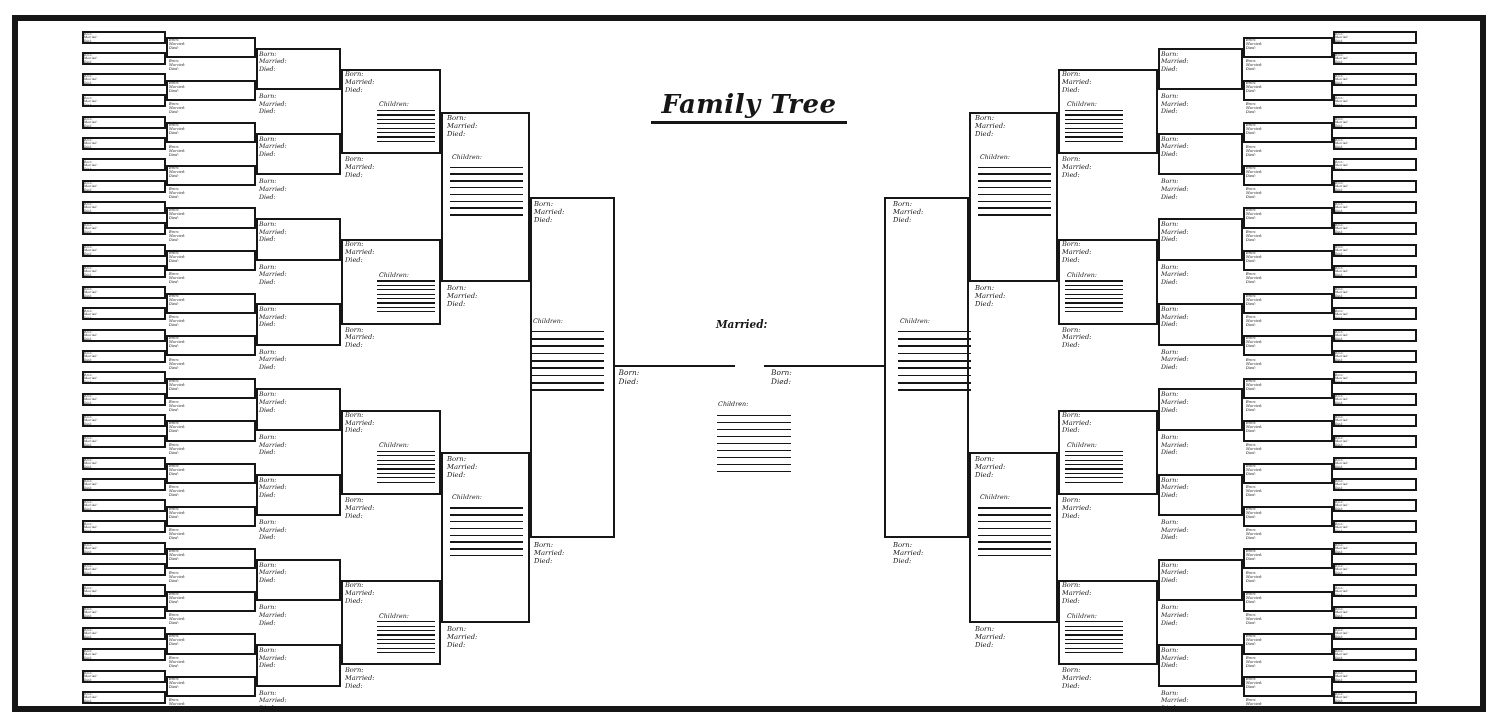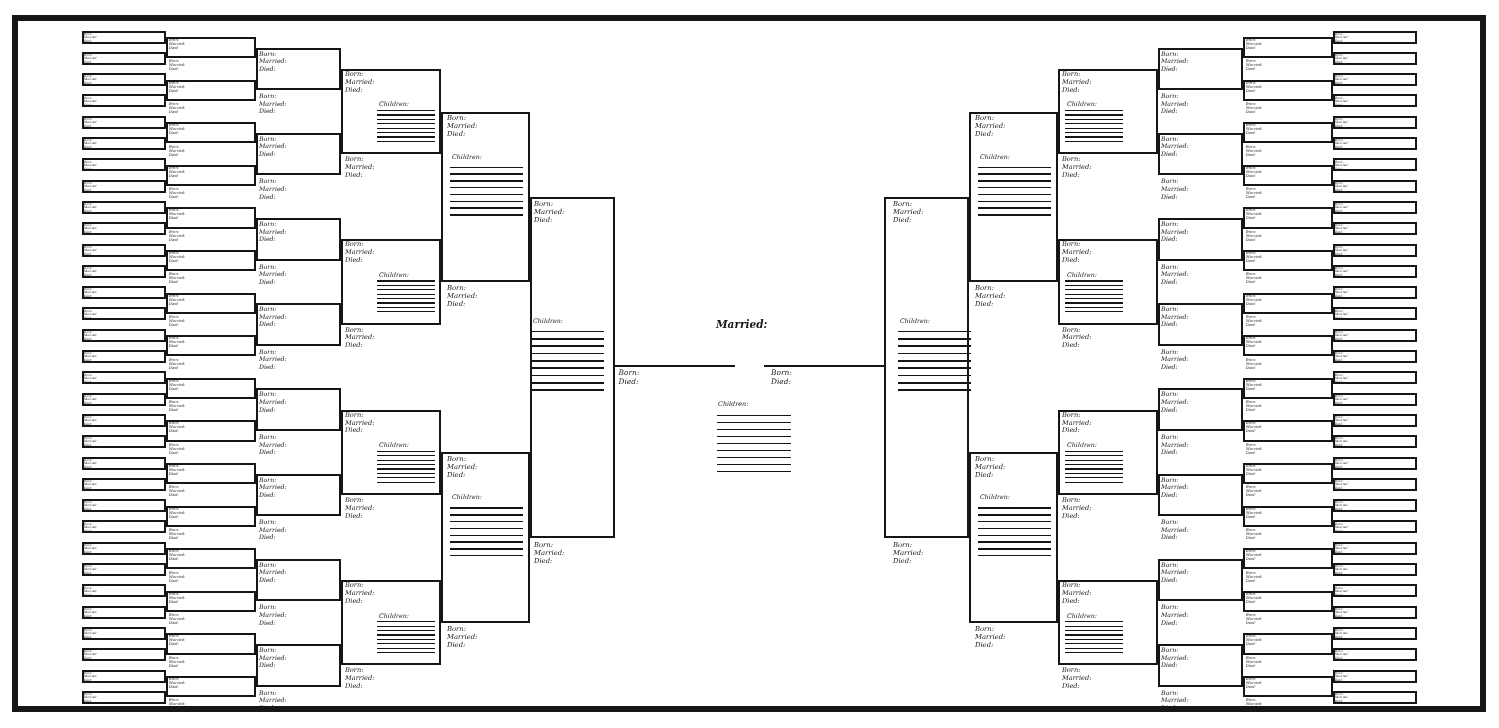--- a/index.html
+++ b/index.html
@@ -21,20 +21,23 @@
     letter-spacing:0.5px; border-bottom:3px solid #161616; padding:0 10px 2px;
   }
   .married { font-style:italic; font-size:10.5px; font-weight:bold; }
 </style>
 </head>
 <body>
 
 <div id="sheet">
   <div class="abs frame" style="left:12px; top:15px; width:1474px; height:697px;"></div>
 
+  <div class="abs" style="left:599px; top:89px; width:300px; text-align:center;">
+    <span class="title-text">Family Tree</span>
+  </div>
 
   <div class="abs married" style="left:716px; top:318px;">Married:</div>
 
   <div class="abs chlab" style="left:718px; top:400px; font-size:6.4px;">Children:</div>
 
   <div id="center-lines">
       <div class="abs wl" style="left: 717px; top: 414.5px; width: 74px; height: 1.5px;"></div>
       <div class="abs wl" style="left: 717px; top: 421.5px; width: 74px; height: 1.5px;"></div>
       <div class="abs wl" style="left: 717px; top: 428.5px; width: 74px; height: 1.5px;"></div>
       <div class="abs wl" style="left: 717px; top: 435.5px; width: 74px; height: 1.5px;"></div>

